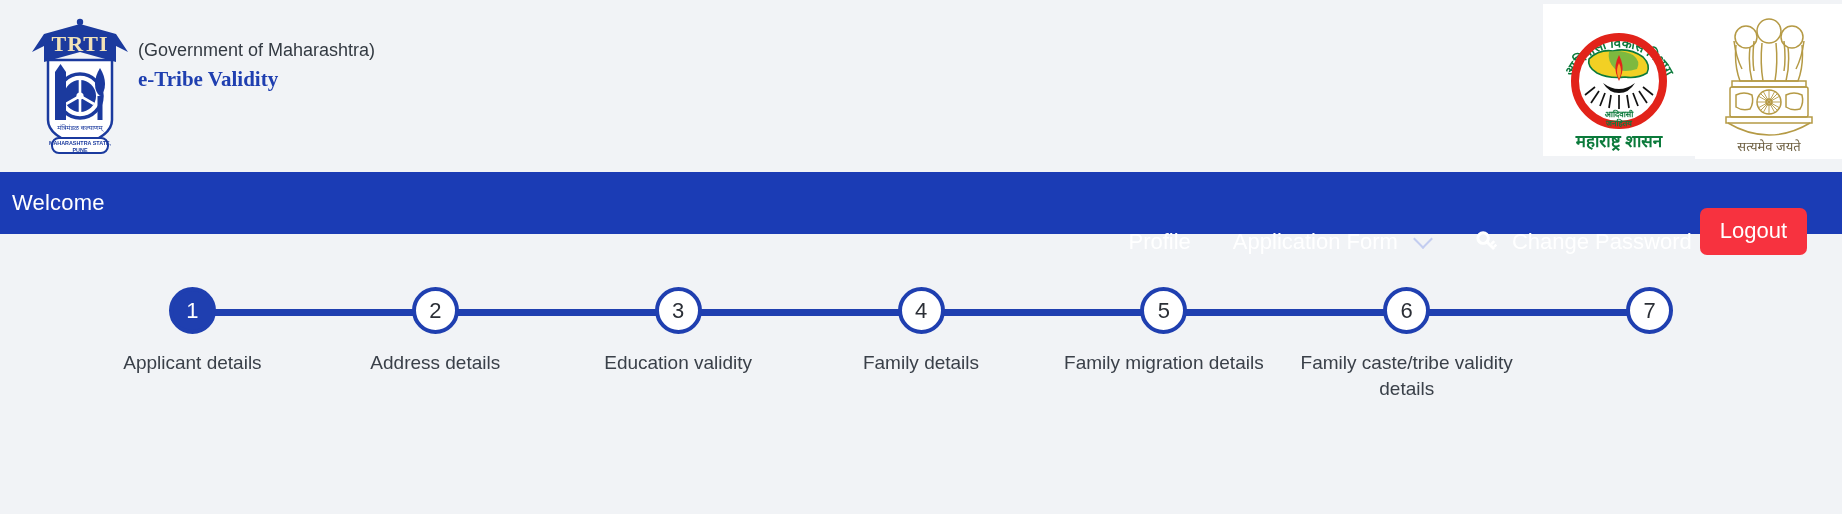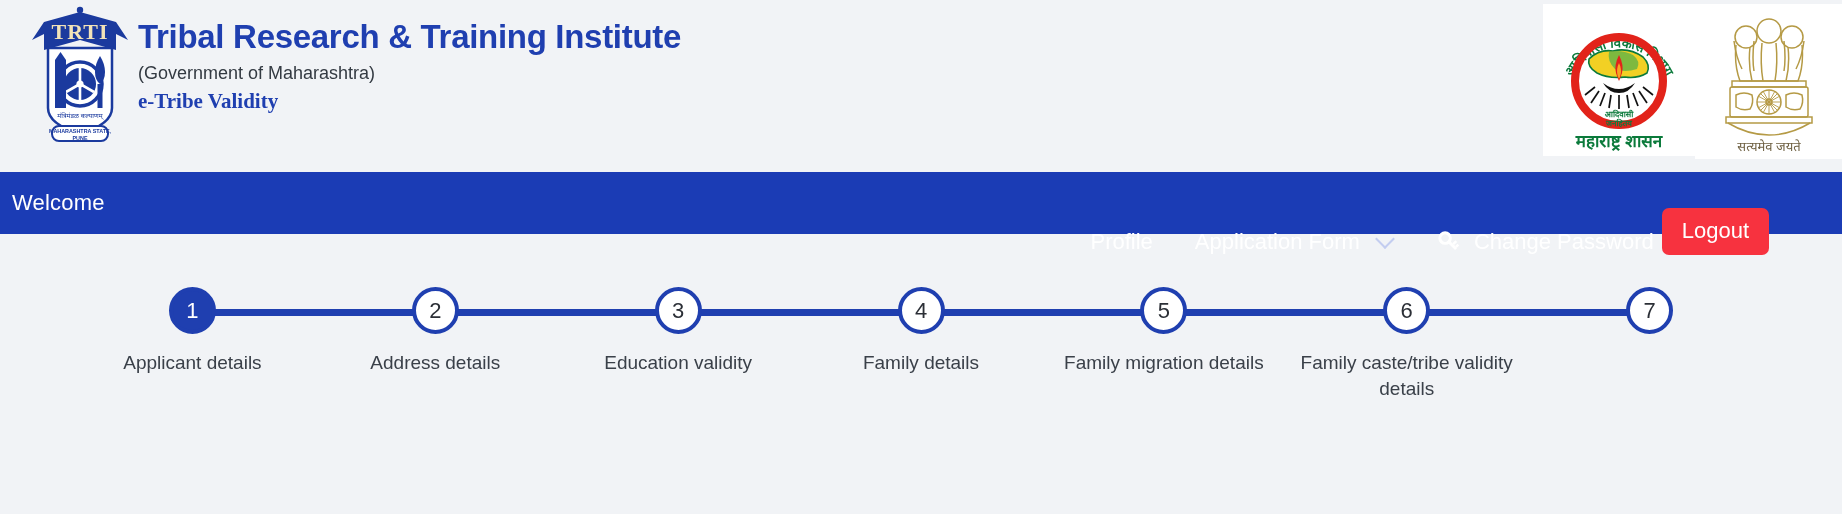--- a/index.html
+++ b/index.html
@@ -14,21 +14,21 @@
   
   .header {
     position: relative;
     width: 1842px; height: 172px;
     background: #f1f3f6;
     display: flex; align-items: flex-start;
   }
 
   .brand {
     display: flex; align-items: flex-start;
-    padding-left: 26px; padding-top: 4px;
+    padding-left: 26px; padding-top: 16px;
   }
 
   .trti-logo { width: 108px; height: 140px; position: relative; flex: none; }
 
   .brand-text { padding-top: 16px; margin-left: 4px; }
   .brand-title {
     font-size: 33px; font-weight: bold; color: #1f3fb0;
     letter-spacing: -0.3px; line-height: 1.05; white-space: nowrap;
   }
   .brand-sub {
@@ -78,21 +78,21 @@
     border-right: 2px solid #c3cdf0; border-bottom: 2px solid #c3cdf0;
     transform: rotate(45deg); margin-left: 18px; margin-bottom: 6px;
   }
   .nav-sep { width: 34px; }
   .key-icon { margin-right: 12px; display: flex; align-items: center; }
   .nav-changepwd { margin-right: 8px; }
   .logout-btn {
     background: #f7323f; color: #ffffff;
     font-size: 22px; border: none; border-radius: 7px;
     padding: 12px 20px 13px 20px;
-    margin-right: 73px; cursor: pointer;
+    margin-right: 35px; cursor: pointer;
     font-family: "Liberation Sans", sans-serif;
     line-height: 1;
   }
 
   
   .stepper-wrap { width: 1842px; padding-top: 53px; background: #f1f3f6; }
   .stepper {
     display: flex; align-items: flex-start;
     width: 1700px; margin: 0 auto;
     position: relative;
@@ -156,21 +156,20 @@
 
         <text x="54" y="114" text-anchor="middle" font-family="Liberation Sans, sans-serif" font-size="6.5" fill="#1b3a9e">मंत्रिमंडळ कल्याणम्</text>
 
         <rect x="26" y="122" width="56" height="15" rx="7" fill="#ffffff" stroke="#1b3a9e" stroke-width="2"></rect>
         <text x="54" y="129" text-anchor="middle" font-family="Liberation Sans, sans-serif" font-size="5.4" font-weight="bold" fill="#1b3a9e">MAHARASHTRA STATE,</text>
         <text x="54" y="135.5" text-anchor="middle" font-family="Liberation Sans, sans-serif" font-size="5.4" font-weight="bold" fill="#1b3a9e">PUNE</text>
       </svg>
     </div>
 
     <div class="brand-text">
-      <div class="brand-title">Tribal Research &amp; Training Institute</div>
       <div class="brand-sub">(Government of Maharashtra)</div>
       <div class="brand-app">e-Tribe Validity</div>
     </div>
   </div>
 
   <div class="header-right">
 
     <div class="logo-box dept">
       <svg width="140" height="146" viewBox="0 0 140 146">
 

